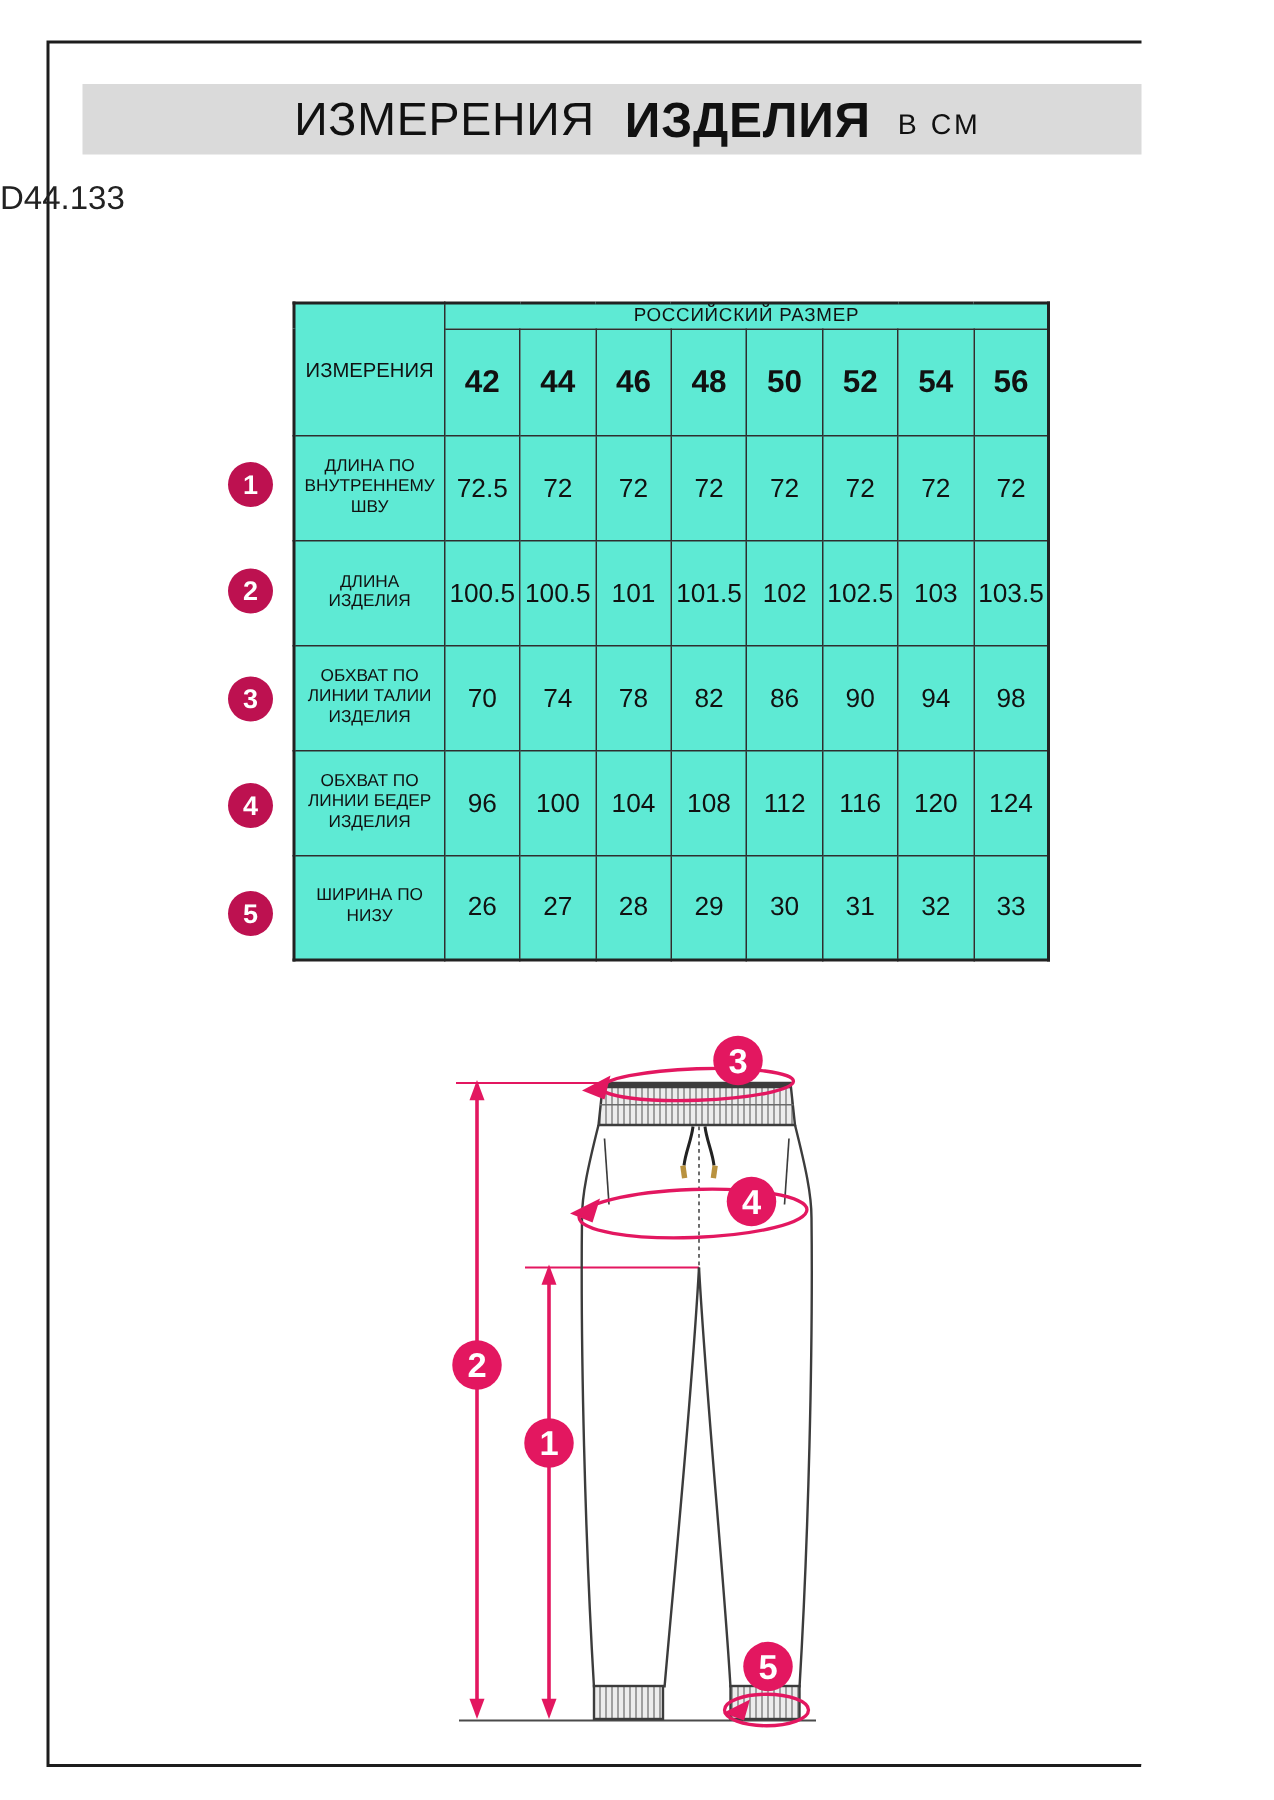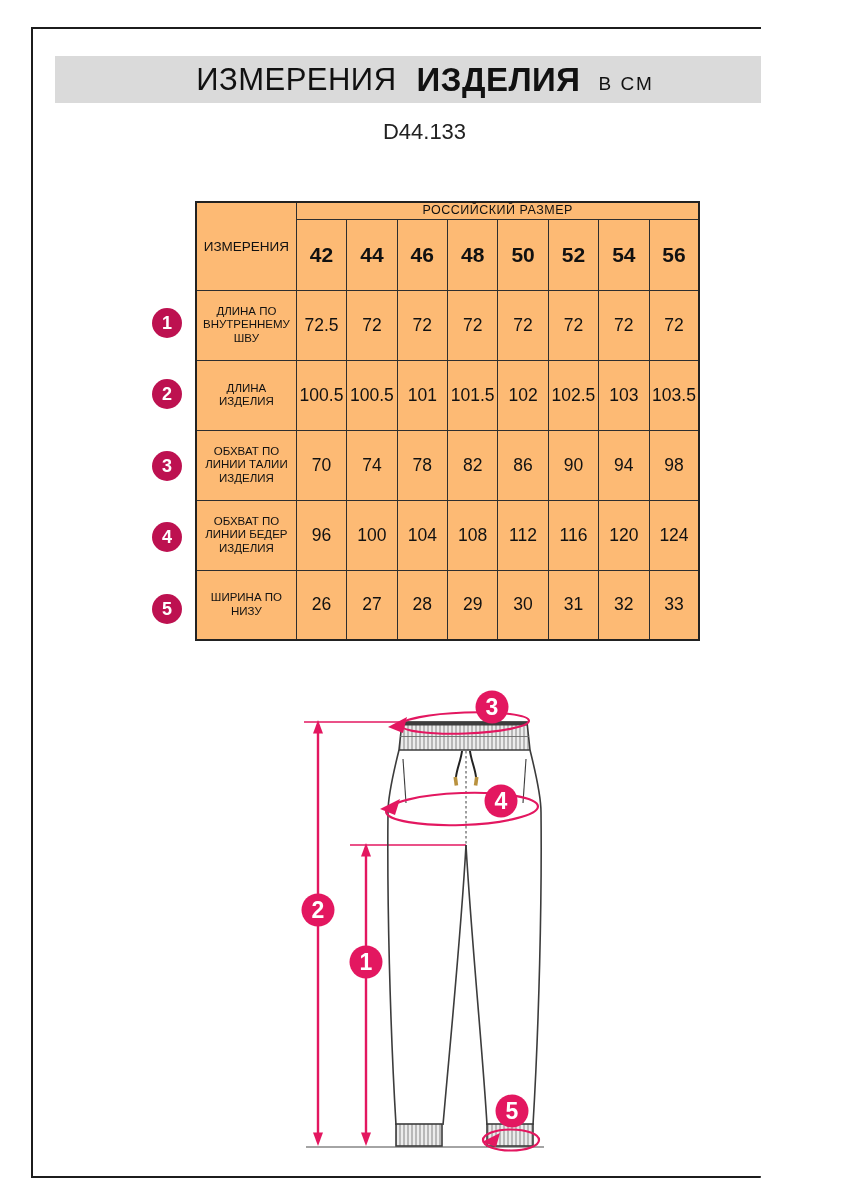--- a/index.html
+++ b/index.html
@@ -6,26 +6,26 @@
   html,body { width:849px; height:1200px; background:#fff; font-family:"Liberation Sans", sans-serif; color:#111; }
   .page { position:relative; width:761px; height:1200px; background:#fff; overflow:hidden;border-radius:25px; }
   .frame { position:absolute; left:31px; top:27px; width:787px; height:1151px; border:2px solid #1c1c1c; }
 
   .title-band { position:absolute; left:55px; top:56px; width:740px; height:47px;
     background:#dadada; display:flex; align-items:baseline; justify-content:center; }
   .title-band .t-main { font-size:31px; font-weight:normal; letter-spacing:.5px; align-self:center; }
   .title-band .t-bold { font-size:33px; font-weight:bold; letter-spacing:.5px; margin-left:20px; align-self:center; }
   .title-band .t-unit { font-size:19px; font-weight:normal; letter-spacing:2px; margin-left:18px; align-self:center; padding-top:8px; }
 
-  .product-code { position:absolute; left:0; top:119px; width:849px; text-align:center; font-size:22px; color:#222; }
+  .product-code { position:absolute; left:0; top:119px; width:849px; font-size:22px; color:#222; }
   .subtitle { position:absolute; left:0; top:159px; width:849px; text-align:center; font-size:17.5px; color:#111; }
 
   .size-table { position:absolute; left:195px; top:201px; border-collapse:collapse;
     table-layout:fixed; border:2px solid #222; }
-  .size-table td { border:1px solid #2e2e2e; text-align:center; vertical-align:middle; background:#fdba74; }
+  .size-table td { border:1px solid #2e2e2e; text-align:center; vertical-align:middle; background:#5eead4; }
   .size-table .measure-hdr { font-size:13.5px; width:100px; }
   .size-table .size-hdr { font-size:12.5px; height:17px; line-height:15px; letter-spacing:.5px; }
   .size-table .sizes-row td { height:71px; font-size:21px; font-weight:bold; }
   .size-table .data-row td { height:70px; font-size:17.5px; }
   .size-table .data-row td.row-label { font-size:11.5px; line-height:13.5px; padding:2px 6px;margin-left:32px; }
   .size-table col.c-size { width:50.4px; }
 
   .badge { position:absolute; left:152px; width:30px; height:30px; border-radius:50%;
     background:#bd1150; color:#fff; font-size:18px; font-weight:bold; text-align:center; line-height:30px; }
   .b1 { top:308px; } .b2 { top:379px; } .b3 { top:451px; } .b4 { top:522px; } .b5 { top:594px; }

